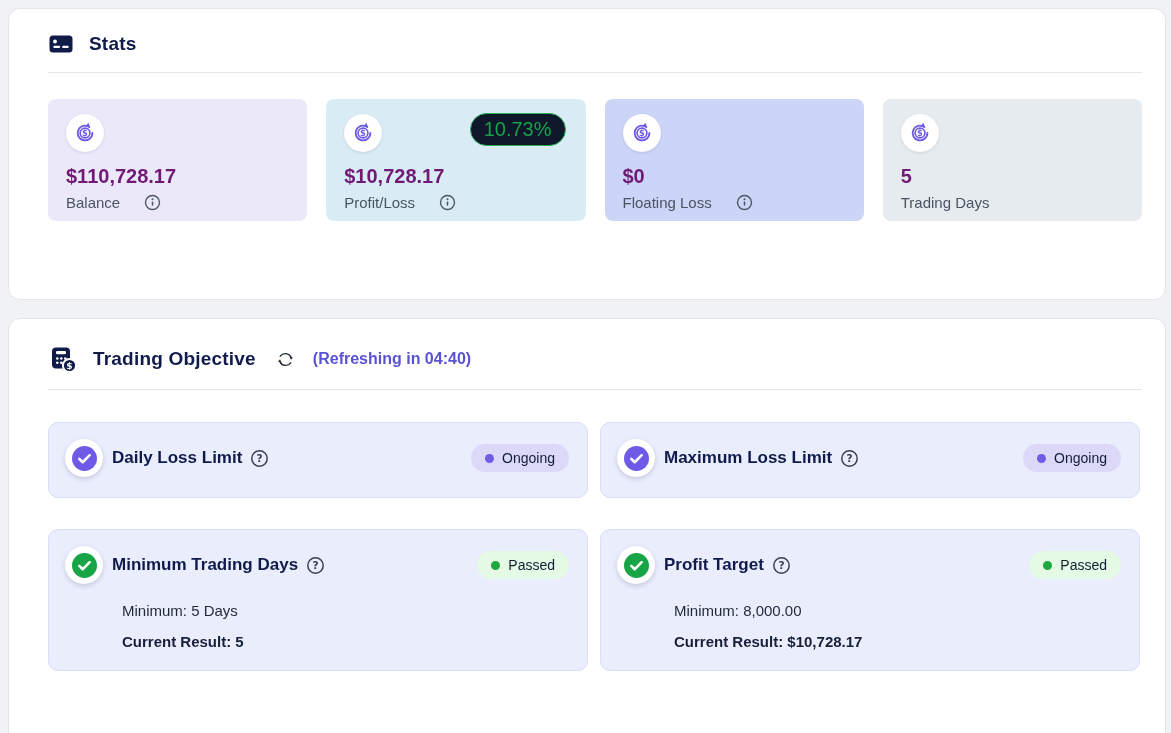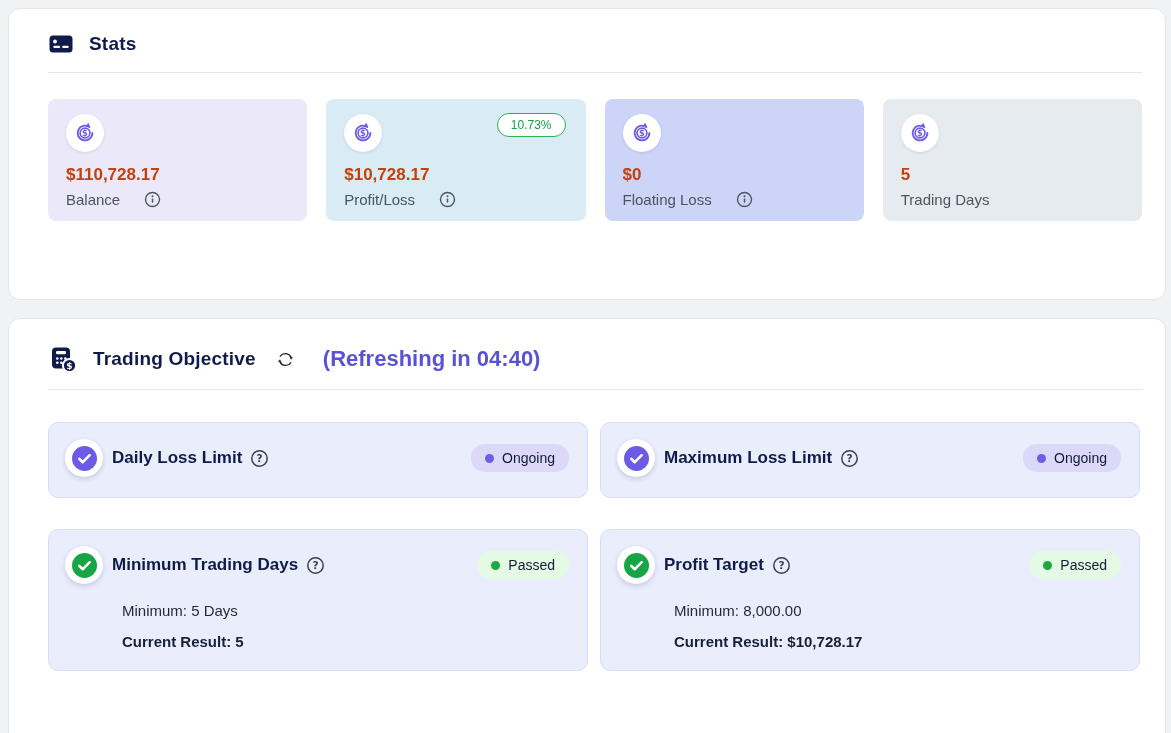--- a/index.html
+++ b/index.html
@@ -33,31 +33,31 @@
   }
   .stat-card.c0 { background: #ebe8fa; }
   .stat-card.c1 { background: #d9ebf4; }
   .stat-card.c2 { background: #ccd4f7; }
   .stat-card.c3 { background: #e6ebf0; }
   .icon-bubble {
     width: 38px; height: 38px; border-radius: 50%; background: #fff;
     display: flex; align-items: center; justify-content: center;
     box-shadow: 0 1px 3px rgba(40,40,90,.12);
   }
-  .stat-value { margin-top: 13px; font-size: 17px; font-weight: 700; color: #c2410c; }
+  .stat-value { margin-top: 13px; font-size: 20px; font-weight: 700; color: #701a75; }
   .stat-label { margin-top: 6px; font-size: 15px; color: #4a5462; display: flex; align-items: center; gap: 24px; }
   .pct-badge {
     position: absolute; top: 14px; right: 20px;
-    border: 1.5px solid #2bb157; background: #ffffff; color: #16a14b;
-    border-radius: 999px; padding: 4px 13px; font-size: 12px;
+    border: 1.5px solid #2bb157; background: #0f172a; color: #16a14b;
+    border-radius: 999px; padding: 4px 13px; font-size: 20px;
   }
 
   
   .obj-head { padding-top: 25px; }
-  .refresh-note { font-size: 22px; font-weight: 700; color: #5a52d5; margin-left: 12px; }
+  .refresh-note { font-size: 16px; font-weight: 700; color: #5a52d5; margin-left: 2px; }
   .obj-grid {
     display: grid; grid-template-columns: 1fr 1fr; gap: 31px 12px;
     margin: 32px 25px 0 39px;
   }
   .obj-card {
     background: #e9edfc; border: 1px solid #d9def7; border-radius: 10px;
     padding: 16px 18px 20px 16px;
   }
   .obj-card-head { display: flex; align-items: center; }
   .check-bubble {

